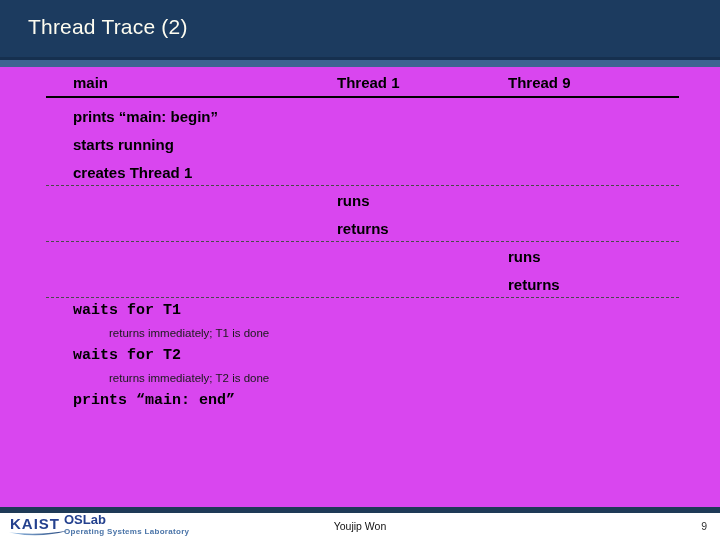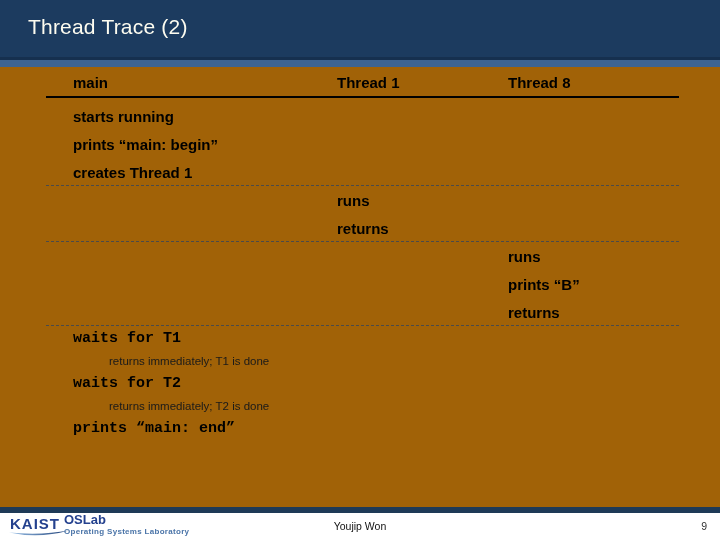--- a/index.html
+++ b/index.html
@@ -3,21 +3,21 @@
 <meta charset="utf-8">
 <style>
   * { margin: 0; padding: 0; box-sizing: border-box; }
   html, body { width: 720px; height: 540px; }
   body { font-family: "Liberation Sans", sans-serif; background: #fff; }
 
   .slide {
     position: relative;
     width: 720px;
     height: 540px;
-    background: #a16207;
+    background: #d946ef;
     overflow: hidden;
   }
 
   
   .header-bar {
     position: absolute;
     top: 0; left: 0;
     width: 720px; height: 57px;
     background: #1c3b5f;
   }
@@ -157,43 +157,40 @@
 
   <div class="header-bar"></div>
   <div class="header-stripe-dark"></div>
   <div class="header-stripe"></div>
   <div class="slide-title">Thread Trace (2)</div>
 
   <div class="trace-table">
     <div class="trace-thead">
       <span class="tcol-header tcol-0">main</span>
       <span class="tcol-header tcol-1">Thread 1</span>
-      <span class="tcol-header tcol-2">Thread 8</span>
+      <span class="tcol-header tcol-2">Thread 9</span>
     </div>
     <div class="trace-rows">
         <div class="trow style-normal">
+          <span class="tcell col-0">prints “main: begin”</span>
+        </div>
+        <div class="trow style-normal">
           <span class="tcell col-0">starts running</span>
-        </div>
-        <div class="trow style-normal">
-          <span class="tcell col-0">prints “main: begin”</span>
         </div>
         <div class="trow style-normal has-divider">
           <span class="tcell col-0">creates Thread 1</span>
         </div>
         <div class="trow style-normal">
           <span class="tcell col-1">runs</span>
         </div>
         <div class="trow style-normal has-divider">
           <span class="tcell col-1">returns</span>
         </div>
         <div class="trow style-normal">
           <span class="tcell col-2">runs</span>
-        </div>
-        <div class="trow style-normal">
-          <span class="tcell col-2">prints “B”</span>
         </div>
         <div class="trow style-normal has-divider">
           <span class="tcell col-2">returns</span>
         </div>
         <div class="trow style-compact">
           <span class="tcell col-0">waits for T1</span>
         </div>
         <div class="trow style-note">
           <span class="tcell col-0 note">returns immediately; T1 is done</span>
         </div>

